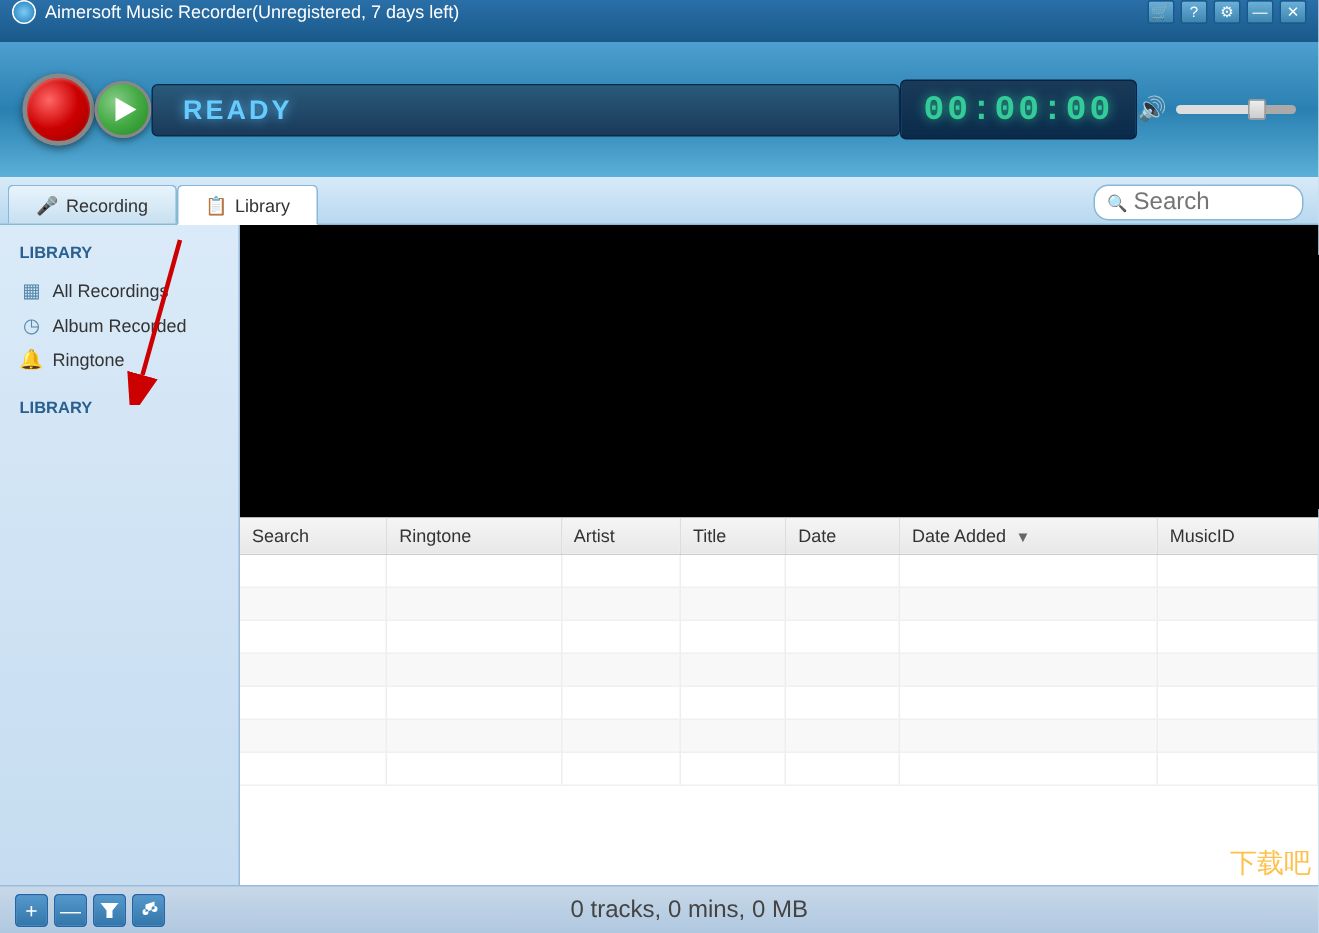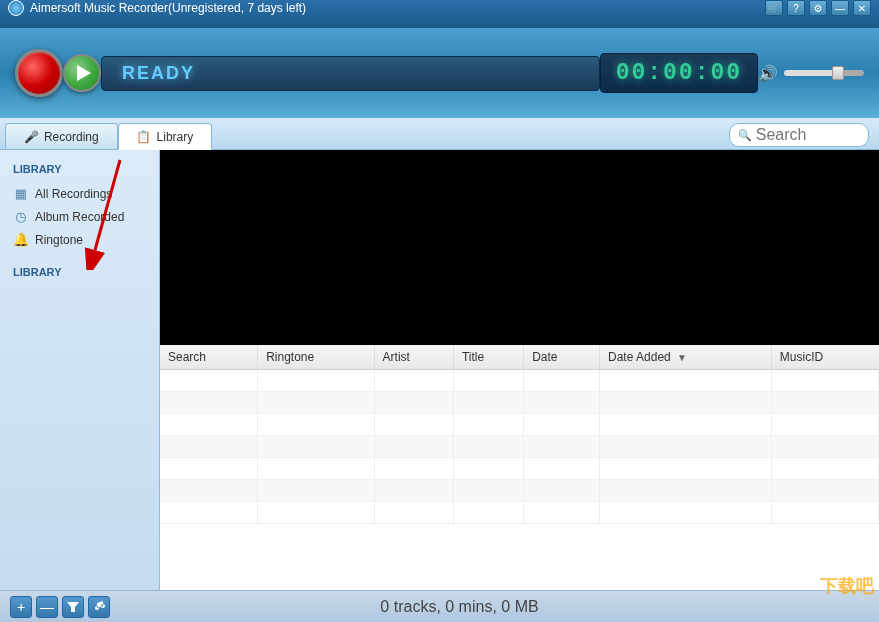--- a/index.html
+++ b/index.html
@@ -325,25 +325,25 @@
       gap: 4px;
     }
     #status-text {
       color: #444;
       font-size: 16px;
     }
 
     
     #watermark {
       position: absolute;
-      bottom: 24px;
+      bottom: 35px;
       right: 5px;
       color: rgba(255,165,0,0.7);
       font-size: 18px;
-      font-weight: bold;
+      font-weight: normal;
       z-index: 50;
     }
   </style>
 </head>
 <body>
 
 <div style="position:relative; width:879px; height:622px; overflow:hidden;">
 
   <div id="titlebar">
     <div id="titlebar-left">

